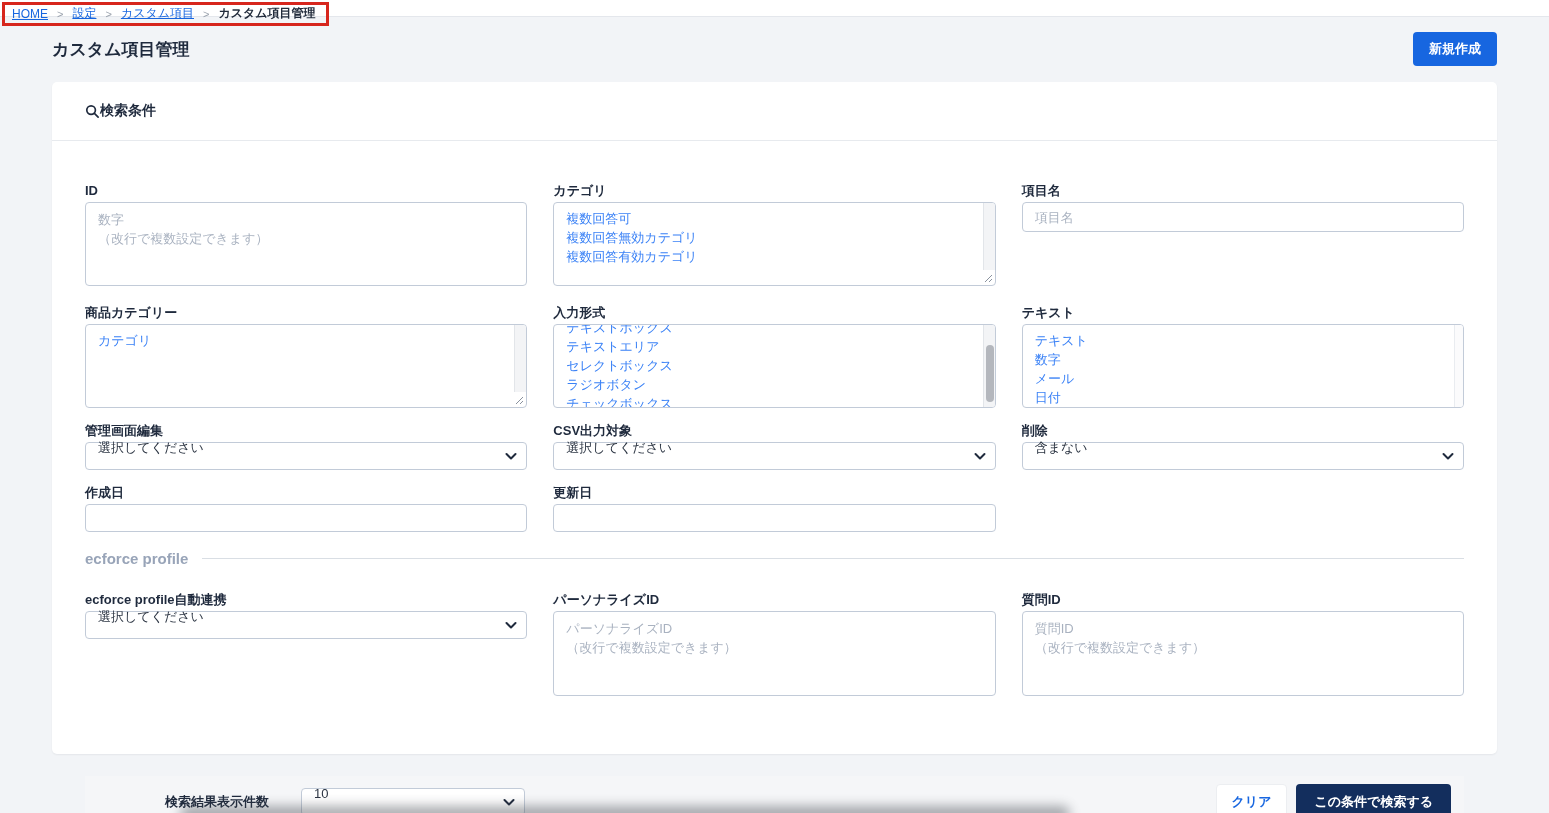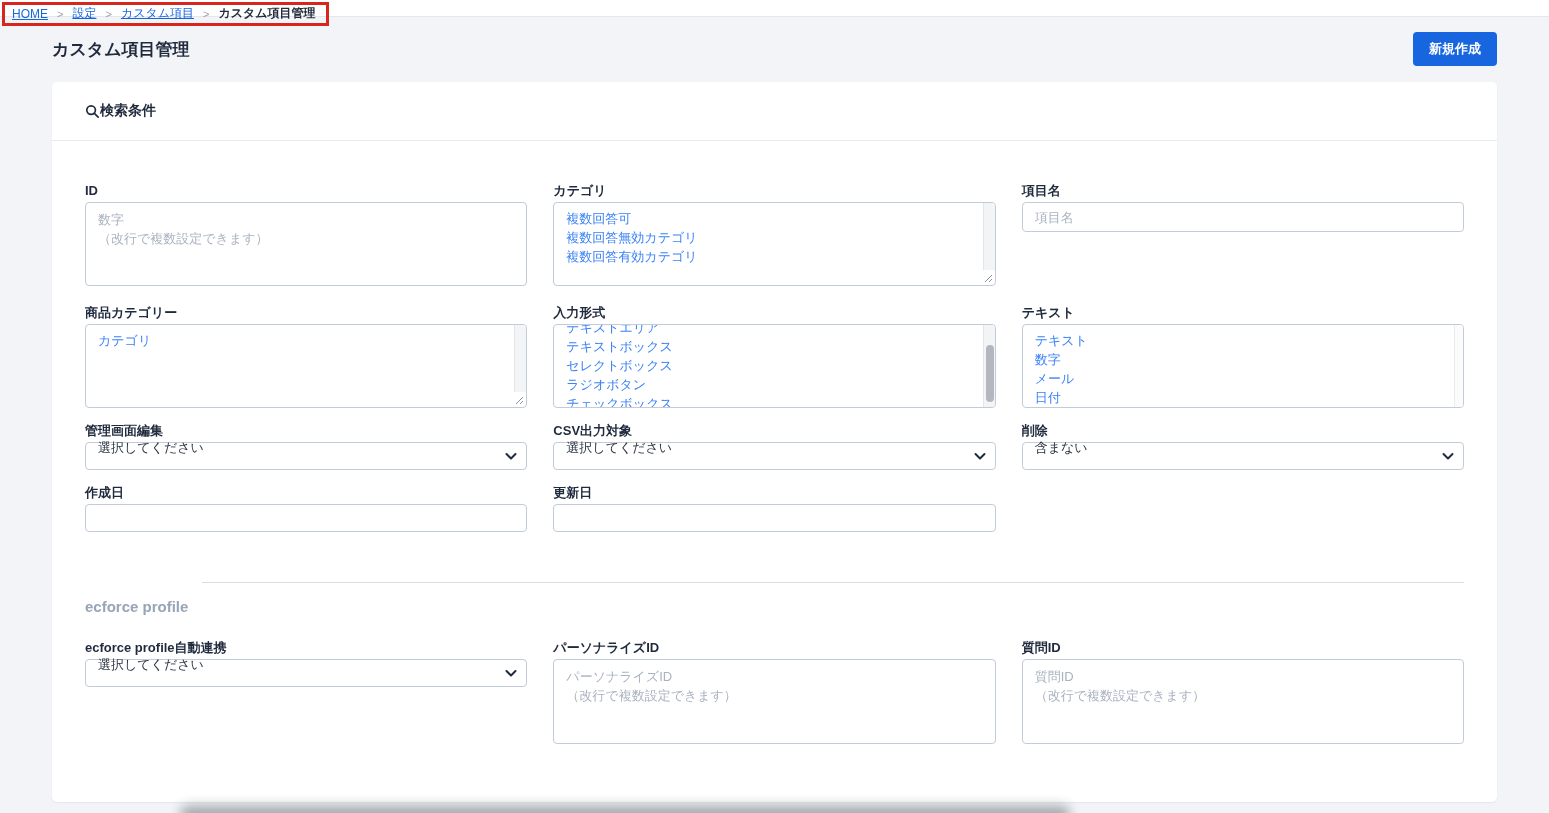--- a/index.html
+++ b/index.html
@@ -82,21 +82,21 @@
   
   .select {
     position:relative; height:28px; display:flex; align-items:center;
     border:1px solid #c2cbd8; border-radius:4px; background:#fff;
     padding:0 30px 17px 12px; font-size:13px; color:#2b3442; cursor:pointer;
   }
   .select .chev { position:absolute; right:9px; top:50%; transform:translateY(-50%); }
 
   
   .profile-divider { grid-column:1 / -1; display:flex; align-items:center; gap:14px; margin:2px 0 26px; }
-  .profile-divider .txt { font-size:15px; font-weight:700; color:#98a4b8;margin-top:48px; }
+  .profile-divider .txt { font-size:15px; font-weight:700; color:#98a4b8; }
   .profile-divider .line { flex:1; height:1px; background:#d9dee4; }
 
   
   .results-bar {
     margin:22px 33px 0; height:52px; background:#f5f6f8;
     display:flex; align-items:center;
   }
   .results-label { margin-left:80px; font-size:13px; font-weight:700; }
   .results-bar .select.per-page { width:224px; margin-left:32px; background:#fff; }
   .bar-actions { margin-left:auto; margin-right:13px; display:flex; gap:9px; }
@@ -193,22 +193,22 @@
                 <line x1="7" y1="12" x2="10" y2="9" stroke="#8a929e" stroke-width="1"></line>
               </svg>
             </div>
           </div>
         </div>
 
         <div class="field">
           <div class="field-label">入力形式</div>
           <div class="listbox">
             <div class="options scrolled">
+              <div class="option">テキストボックス</div>
               <div class="option">テキストエリア</div>
-              <div class="option">テキストボックス</div>
               <div class="option">セレクトボックス</div>
               <div class="option">ラジオボタン</div>
               <div class="option">チェックボックス</div>
             </div>
             <div class="scroll-track">
               <div class="scroll-thumb"></div>
             </div>
           </div>
         </div>
 

